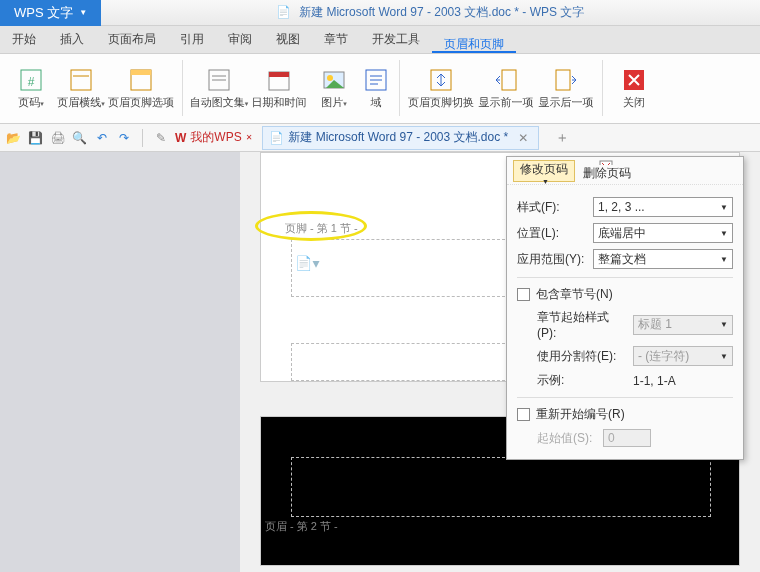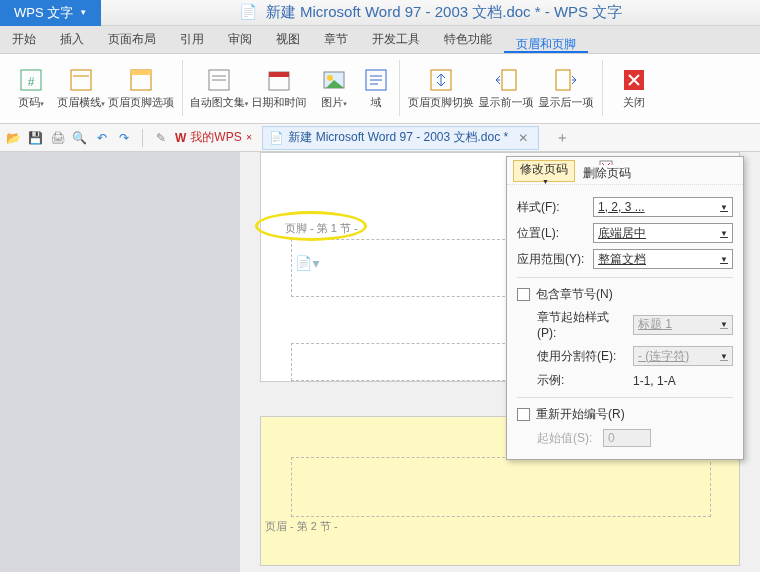--- a/index.html
+++ b/index.html
@@ -1,20 +1,20 @@
 <!DOCTYPE html>
 <html><head>
 <meta charset="utf-8">
 <style>
 * { margin:0; padding:0; box-sizing:border-box; font-family:"Microsoft YaHei","SimSun",sans-serif; }
 body { width:760px; height:572px; background:#fff; font-size:12px; color:#333; overflow:hidden; position:relative; }
 .titlebar { height:26px; background:linear-gradient(#f8f8f8,#eaeaea); border-bottom:1px solid #d0d0d0; display:flex; align-items:center; }
 .app-btn { background:#2a7dd6; color:#fff; padding:0 14px; height:26px; display:flex; align-items:center; font-size:13px; }
 .app-btn .tri { margin-left:6px; font-size:8px; }
-.titlebar-center { flex:1; text-align:center; color:#3b6fb0; font-size:15px; }
+.titlebar-center { flex:1; text-align:center; color:#3b6fb0; font-size:12px; }
 .titlebar-center .ico { margin-right:4px; color:#2a7dd6; }
 .menubar { height:28px; border-bottom:1px solid #d0d0d0; display:flex; align-items:stretch; padding-left:0; background:#e5e5e5; }
 .menubar .tab { padding:0 12px; display:flex; align-items:center; color:#444; cursor:pointer; }
 .menubar .tab.active { color:#1a73e8; border-bottom:2px solid #1a73e8;margin-top:12px; }
 .ribbon { height:70px; background:#fdfdfd; border-bottom:1px solid #d0d0d0; display:flex; align-items:flex-start; padding:4px 6px; }
 .rgroup { display:flex; align-items:flex-start; }
 .rbtn { display:flex; flex-direction:column; align-items:center; justify-content:center; width:50px; height:60px; cursor:pointer; }
 .rbtn .ric { width:26px; height:26px; display:flex; align-items:center; justify-content:center; }
 .rbtn .lbl { font-size:11px; color:#444; margin-top:2px; white-space:nowrap; }
 .rbtn .tri { font-size:7px; color:#666; }
@@ -23,33 +23,33 @@
 .qat { height:28px; background:#f6f6f6; border-bottom:1px solid #d0d0d0; display:flex; align-items:center; padding:0 6px; gap:6px; }
 .qat .qi { width:16px; height:16px; display:flex; align-items:center; justify-content:center; cursor:pointer; }
 .qat-sep { width:1px; height:18px; background:#ccc; margin:0 4px; }
 .mywps { color:#c62828; display:flex; align-items:center; gap:4px; }
 .doctab { display:flex; align-items:center; height:24px; padding:0 10px 0 6px; background:#e9f2fc; border:1px solid #b8d4f0; margin-left:4px; gap:4px; color:#2a5a9a; }
 .doctab .x { margin-left:6px; color:#888; cursor:pointer; }
 .plus { margin-left:10px; color:#888; cursor:pointer; font-size:14px; }
 .workarea { position:relative; height:420px; background:#f0f0f0; }
 .gutter { position:absolute; left:0; top:0; width:240px; height:100%; background:#d8d9de; }
 .page-upper { position:absolute; left:260px; top:0; width:480px; height:230px; background:#fff; border:1px solid #ccc; }
-.page-lower { position:absolute; left:260px; top:264px; width:480px; height:150px; background:#fef9c3; border:1px solid #ccc; }
+.page-lower { position:absolute; left:260px; top:264px; width:480px; height:150px; background:#000000; border:1px solid #ccc; }
 .dashbox { position:absolute; border:1px dashed #bbb; }
 .tag { position:absolute; font-size:11px; color:#888; }
 .circle { position:absolute; border:3px solid #f2e018; border-radius:50%/50%; }
 .dialog { position:absolute; right:16px; top:4px; width:238px; background:#fafafa; border:1px solid #aaa; box-shadow:2px 2px 6px rgba(0,0,0,0.25); }
 .dlg-hd { height:28px; display:flex; align-items:center; padding:0 6px; gap:2px; border-bottom:1px dotted #ddd; }
 .dlg-btn { display:flex; align-items:center; height:22px; padding:0 6px; cursor:pointer;flex-direction:column; }
 .dlg-btn.primary { background:#fff3c8; border:1px solid #e0c060; }
 .dlg-btn .tri { font-size:7px; margin-left:3px; }
 .dlg-body { padding:6px 10px; }
 .frow { display:flex; align-items:center; margin:6px 0; gap:6px; }
 .frow .flab { width:70px; text-align:left; }
-.sel { flex:1; height:20px; border:1px solid #999; background:#fff; padding:0 4px; display:flex; align-items:center; justify-content:space-between;text-decoration:underline; }
+.sel { flex:1; height:20px; border:1px solid #999; background:#fff; padding:0 4px; display:flex; align-items:center; justify-content:space-between; }
 .sel .tri { font-size:8px; color:#333; }
 .sel.dis { background:#eee; color:#999; border-color:#bbb; }
 hr.d { border:none; border-top:1px solid #ddd; margin:8px 0; }
 .cb { width:13px; height:13px; border:1px solid #888; background:#fff; display:inline-block; }
 .indent { margin-left:20px; }
 .btnrow { display:flex; justify-content:flex-end; gap:8px; padding:8px 10px; border-top:1px solid #ddd; }
 .winbtn { width:68px; height:22px; border:1px solid #999; background:#f0f0f0; cursor:pointer; display:flex; align-items:center; justify-content:center; }
 .small-ico { width:14px; height:14px; margin-right:3px; }
 .disabled { color:#aaa; }
 .inspin { width:48px; height:18px; border:1px solid #bbb; background:#eee; display:flex; align-items:center; padding:0 4px; color:#aaa; }
@@ -70,21 +70,20 @@
 
 <div class="menubar">
   <div class="tab">开始</div>
   <div class="tab">插入</div>
   <div class="tab">页面布局</div>
   <div class="tab">引用</div>
   <div class="tab">审阅</div>
   <div class="tab">视图</div>
   <div class="tab">章节</div>
   <div class="tab">开发工具</div>
-  <div class="tab">特色功能</div>
   <div class="tab active">页眉和页脚</div>
 </div>
 
 <div class="ribbon">
   <div class="rgroup">
     <div class="rbtn">
       <span class="ric">
           <svg width="24" height="24">
             <rect x="2" y="2" width="20" height="20" fill="none" stroke="#4a7" stroke-width="1"></rect>
             <text x="12" y="18" font-size="12" text-anchor="middle" fill="#4a7">#</text>

